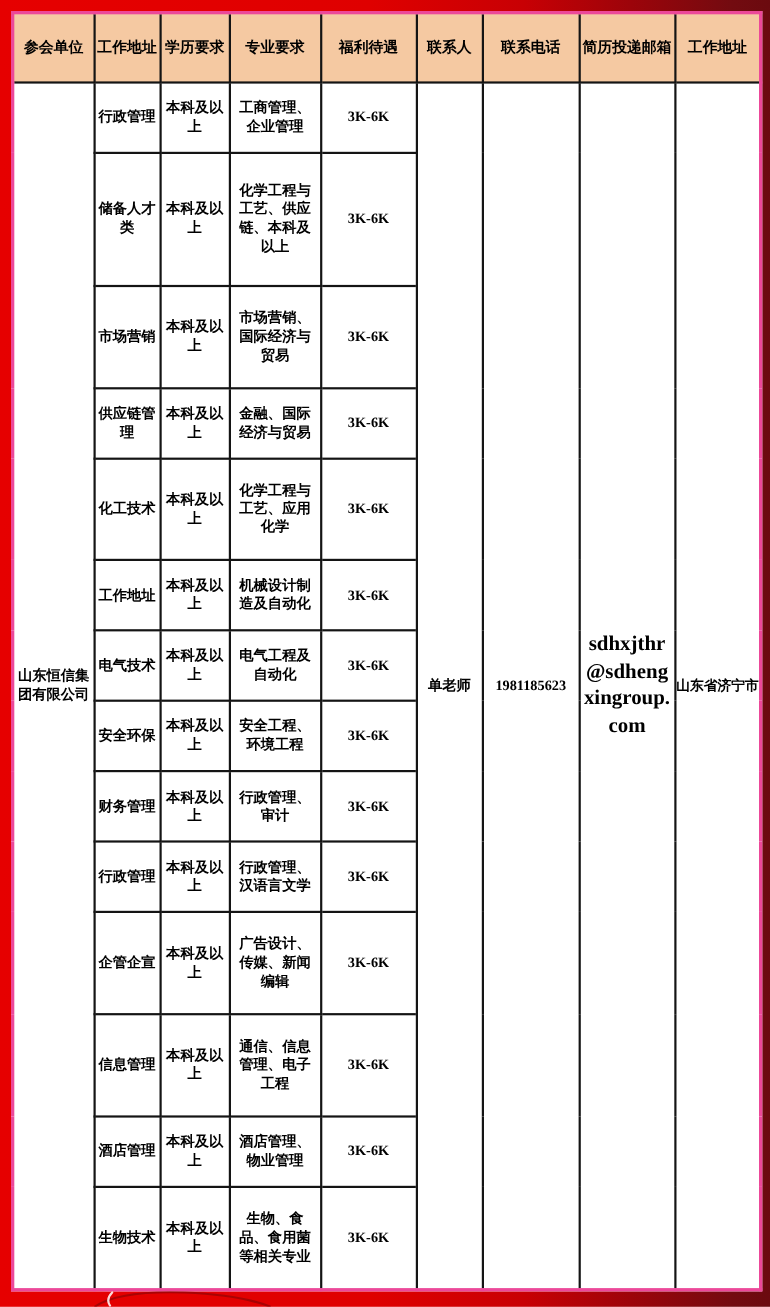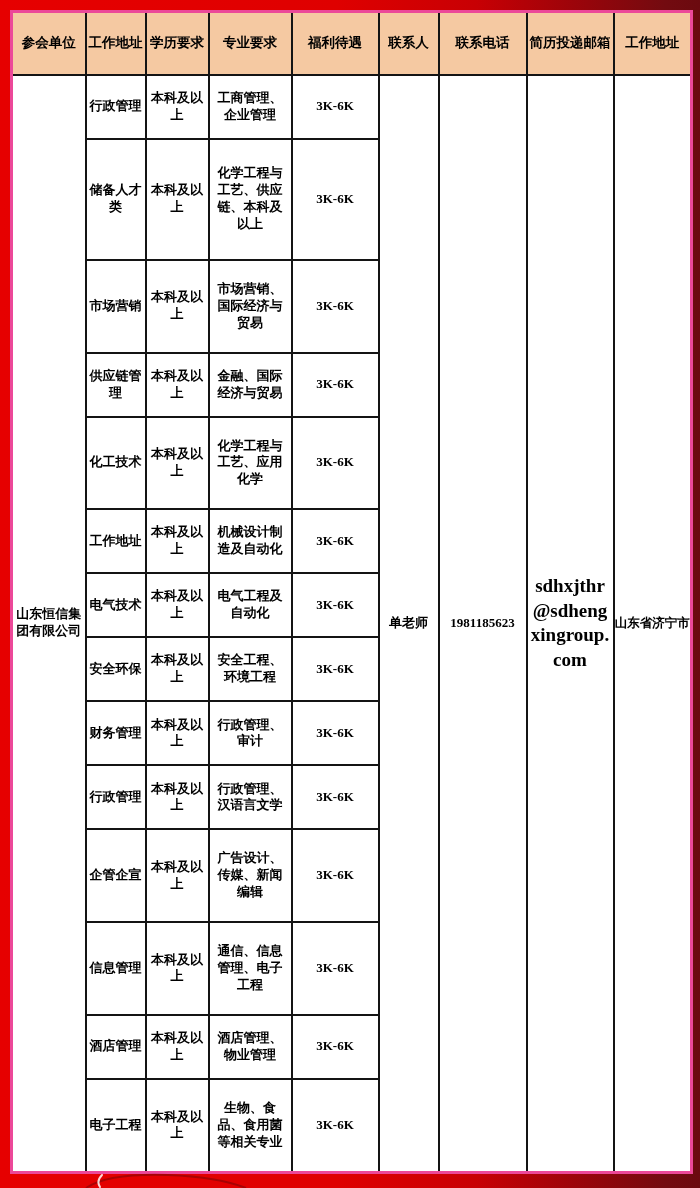--- a/index.html
+++ b/index.html
@@ -139,21 +139,21 @@
         <td>通信、信息管理、电子工程</td>
         <td>3K-6K</td>
       </tr>
       <tr>
         <td>酒店管理</td>
         <td>本科及以上</td>
         <td>酒店管理、物业管理</td>
         <td>3K-6K</td>
       </tr>
       <tr>
-        <td>电子工程</td>
+        <td>生物技术</td>
         <td>本科及以上</td>
         <td>生物、食品、食用菌等相关专业</td>
         <td>3K-6K</td>
       </tr>
     </tbody>
   </table>
 
   <svg class="deco" width="170" height="16" viewBox="0 0 170 16">
     <path d="M8,16 Q30,1 90,3 Q140,5 168,16" fill="none" stroke="rgba(120,5,8,0.55)" stroke-width="2"></path>
     <path d="M22,15 Q18,9 24,3" fill="none" stroke="rgba(255,255,255,0.85)" stroke-width="2" stroke-linecap="round"></path>

